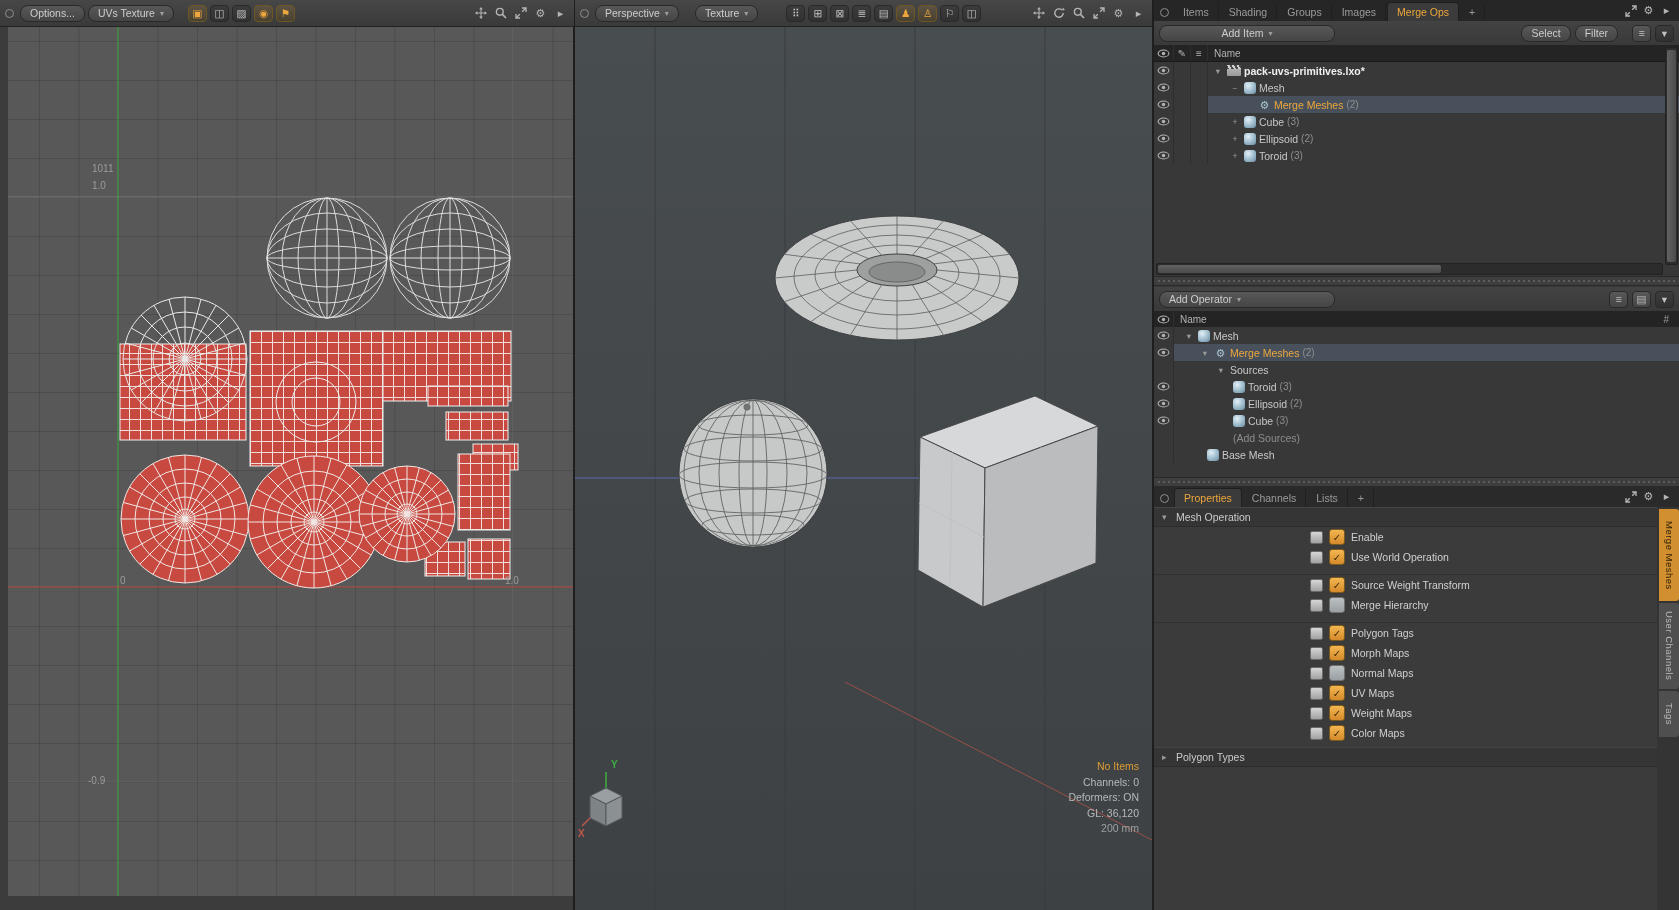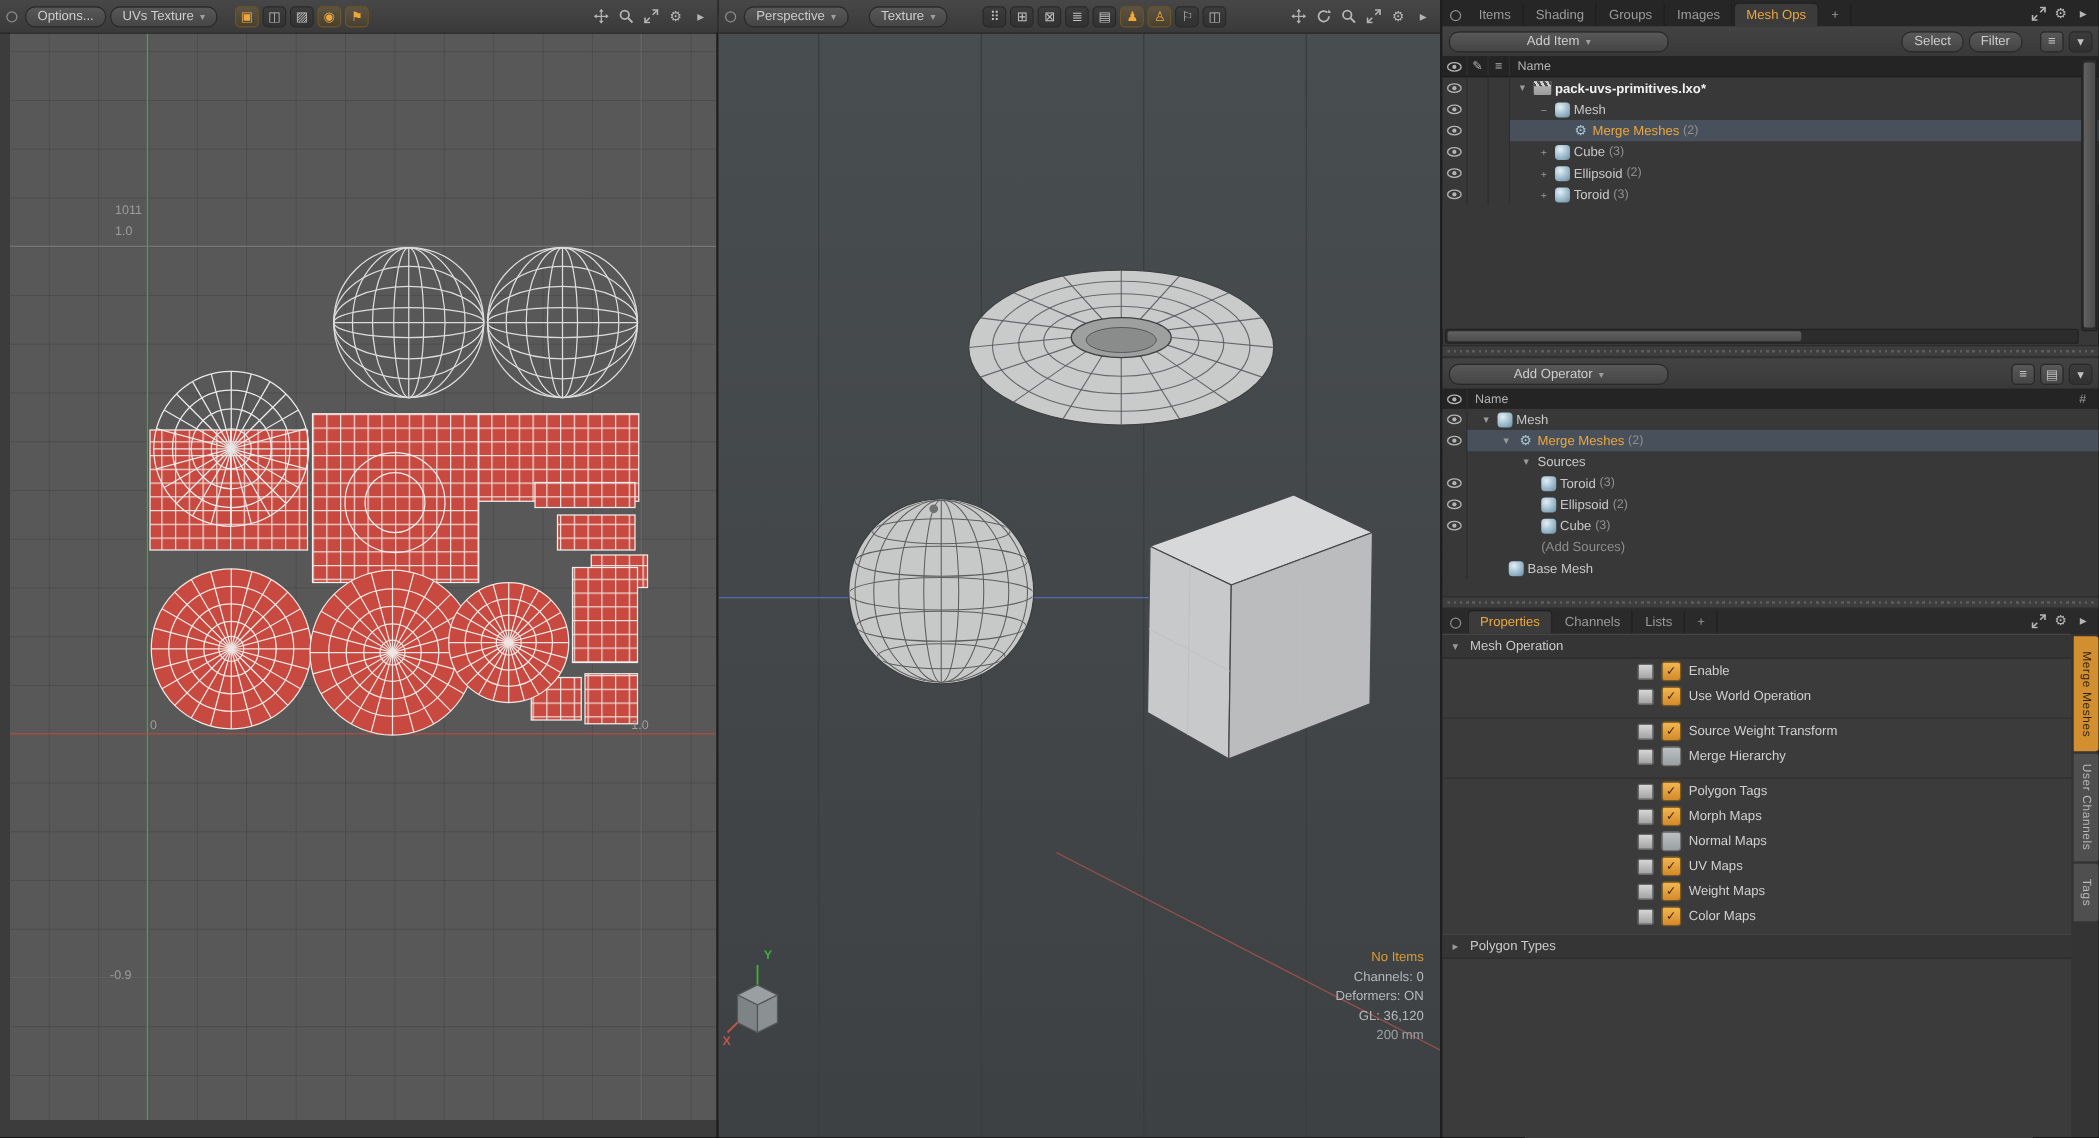--- a/index.html
+++ b/index.html
@@ -1,16 +1,16 @@
 <!DOCTYPE html>
 <html><head>
 <meta charset="utf-8">
 <style>
   html,body{margin:0;padding:0;background:#1b1b1b}
-  .app{position:relative;width:1679px;height:910px;background:#000000;font-family:"Liberation Sans","DejaVu Sans",sans-serif;font-size:11px;color:#c8c8c8;overflow:hidden;user-select:none}
+  .app{position:relative;width:1679px;height:910px;background:#c2410c;font-family:"Liberation Sans","DejaVu Sans",sans-serif;font-size:11px;color:#c8c8c8;overflow:hidden;user-select:none}
   .abs{position:absolute}
   
   .ptoolbar{position:absolute;left:0;top:0;right:0;height:26px;background:linear-gradient(#474747,#3a3a3a);border-bottom:1px solid #232323;display:flex;align-items:center;gap:3px;padding:0 5px;z-index:5}
   .pip{width:7px;height:7px;border:1px solid #8d8d8d;border-radius:50%;margin-right:3px;flex:none}
   .pill{height:17px;background:linear-gradient(#585858,#454545);border:1px solid #292929;border-radius:8px;color:#cdcdcd;font-size:10.5px;padding:0 9px;display:inline-flex;align-items:center;gap:5px;white-space:nowrap}
   .pill .caret{font-size:8px;color:#9f9f9f}
   .ibtn{min-width:19px;height:17px;background:linear-gradient(#585858,#454545);border:1px solid #292929;border-radius:4px;color:#c2c2c2;font-size:10.5px;display:inline-flex;align-items:center;justify-content:center;padding:0 2px}
   .ibtn.orange{color:#eda73c;background:linear-gradient(#5d5243,#49412f);border-color:#6d5724}
   .ibtn.dark{background:linear-gradient(#3c3c3c,#313131)}
   .ghost{background:none;border:none;color:#b5b5b5;min-width:17px;height:17px;display:inline-flex;align-items:center;justify-content:center;font-size:11px;padding:0}
@@ -361,21 +361,21 @@
   <div class="abs" style="left:1152px;top:0;width:2px;height:910px;background:#1e1e1e"></div>
 
   <section class="abs" style="left:1154px;top:0;width:525px;height:910px;background:#383838">
 
     <div class="rtabs">
       <span class="pip" style="margin:0 4px 4px 2px"></span>
       <span class="rtab">Items</span>
       <span class="rtab">Shading</span>
       <span class="rtab">Groups</span>
       <span class="rtab">Images</span>
-      <span class="rtab active">Mesh Ops</span>
+      <span class="rtab active">Merge Ops</span>
       <span class="rtab">+</span>
       <span class="flex1"></span>
       <button class="ghost" style="margin-bottom:2px">
           <svg class="icSvg">
             <use href="#i-expand"></use>
           </svg>
         </button>
       <button class="ghost" style="margin-bottom:2px">⚙</button>
       <button class="ghost" style="margin-bottom:2px">▸</button>
     </div>
@@ -504,21 +504,21 @@
 
     <div class="vscroll" style="right:1px;top:47px;height:216px">
         <div class="thumb"></div>
       </div>
     <div class="hscroll" style="left:2px;right:16px;top:263px">
         <div class="thumb"></div>
       </div>
     <div class="grip" style="top:276px"></div>
 
     <div class="toolrow" style="top:287px">
-      <button class="pill" style="width:176px;justify-content:center">
+      <button class="pill" style="width:176px;justify-content:flex-start">
           <span>Add Operator</span>
           <span class="caret">▾</span>
         </button>
       <span class="flex1"></span>
       <button class="ibtn">≡</button>
       <button class="ibtn">▤</button>
       <button class="ibtn dark">▾</button>
     </div>
 
     <div class="hdrrow" style="top:311px">

